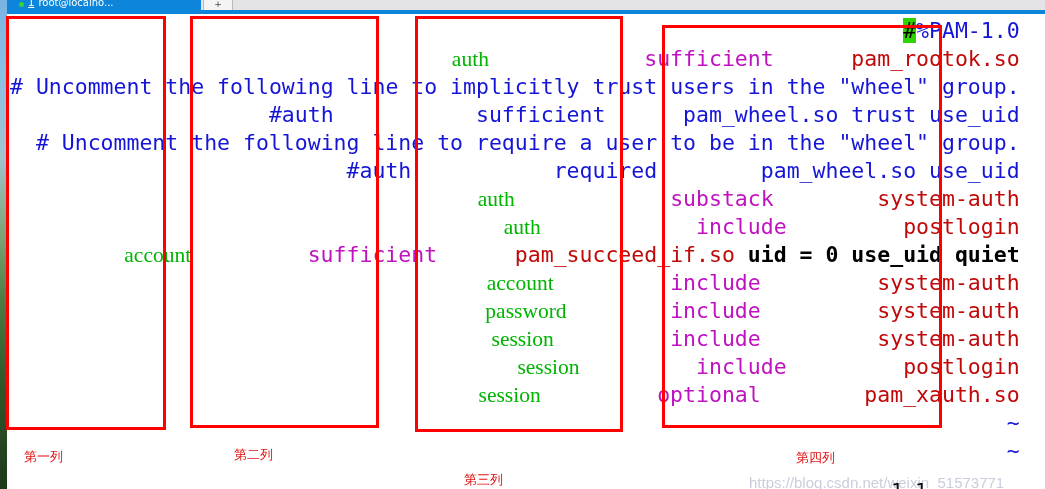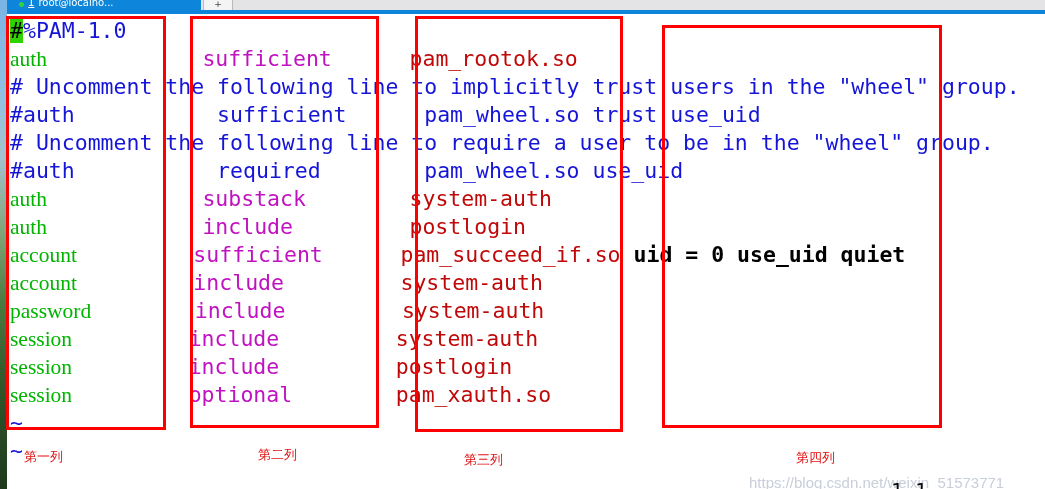--- a/index.html
+++ b/index.html
@@ -44,20 +44,21 @@
   #new-tab {
     position:absolute; left:196px; top:0; width:30px; height:10px;
     background:#f4f4f4; border-left:1px solid #b9b9b9; border-right:1px solid #b9b9b9;
     color:#444; font-size:9px; line-height:8px; text-align:center;
   }
 
   
   #editor {
     position:absolute; left:7px; top:14px; width:1038px; height:475px;
     background:#fff;
+    text-align:right;
   }
   #editor-lines {
     position:absolute; left:3px; top:3px;
     font-family:"DejaVu Sans Mono", "Liberation Mono", monospace;
     font-size:21.5px; line-height:28px; white-space:pre;
   }
   .ed-line { height:28px; white-space:pre; }
   .seg-green   { color:var(--c-green);font-family:Liberation Serif, serif; }
   .seg-magenta { color:var(--c-magenta); }
   .seg-red     { color:var(--c-red); }
@@ -74,22 +75,22 @@
   #box-2 { left:190px; top:16px; width:189px; height:412px; }
   #box-3 { left:415px; top:16px; width:208px; height:416px; }
   #box-4 { left:662px; top:25px; width:280px; height:403px; }
 
   .annotation-label {
     position:absolute; color:var(--c-label); z-index:6;
     font-size:13px; line-height:20px;
     font-family:"DejaVu Sans", sans-serif;
   }
   #label-1 { left:24px;  top:447px; }
-  #label-2 { left:234px; top:445px;margin-left:24px; }
-  #label-3 { left:464px; top:450px; }
+  #label-2 { left:234px; top:445px; }
+  #label-3 { left:464px; top:470px; }
   #label-4 { left:796px; top:448px; }
 
   
   #ruler {
     position:absolute; left:884px; top:464px; z-index:4;
     font-family:"DejaVu Sans Mono", "Liberation Mono", monospace;
     font-size:20px; color:#0a0a0a;
   }
 
   

